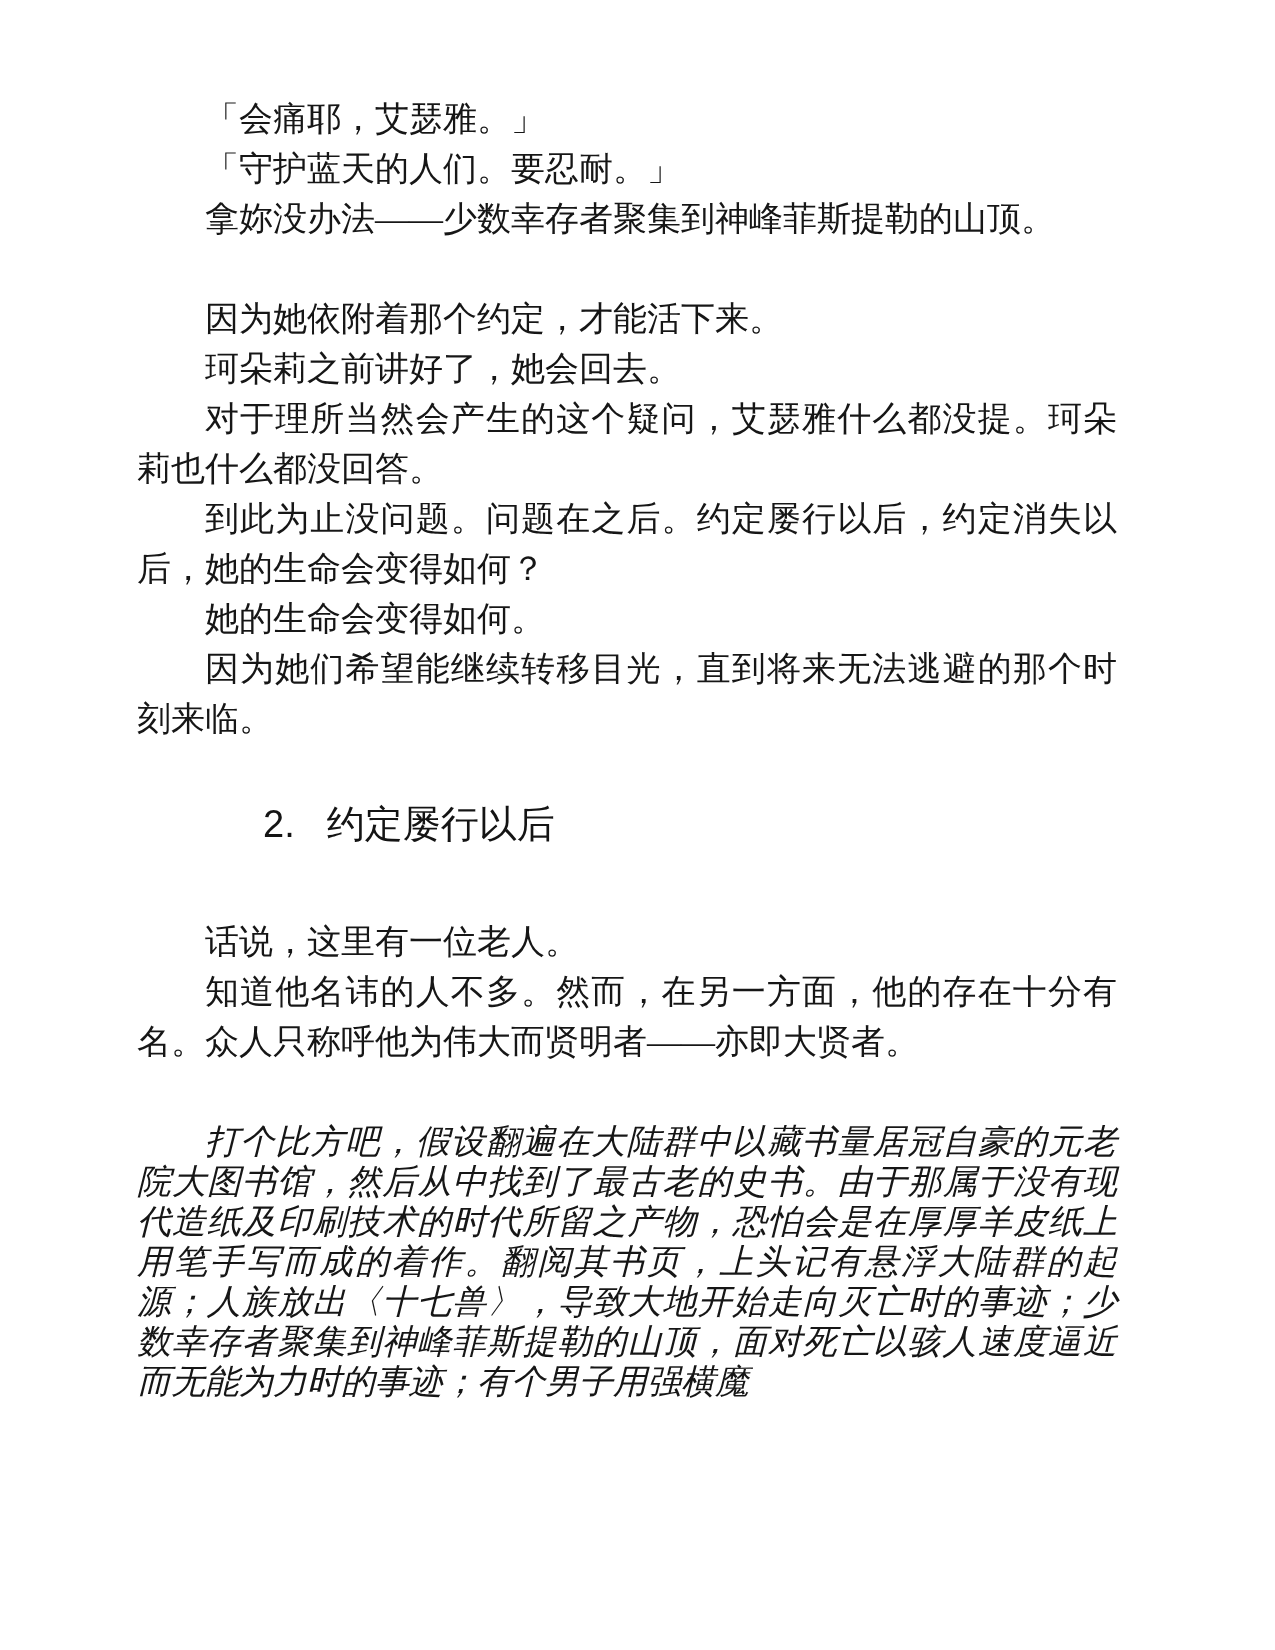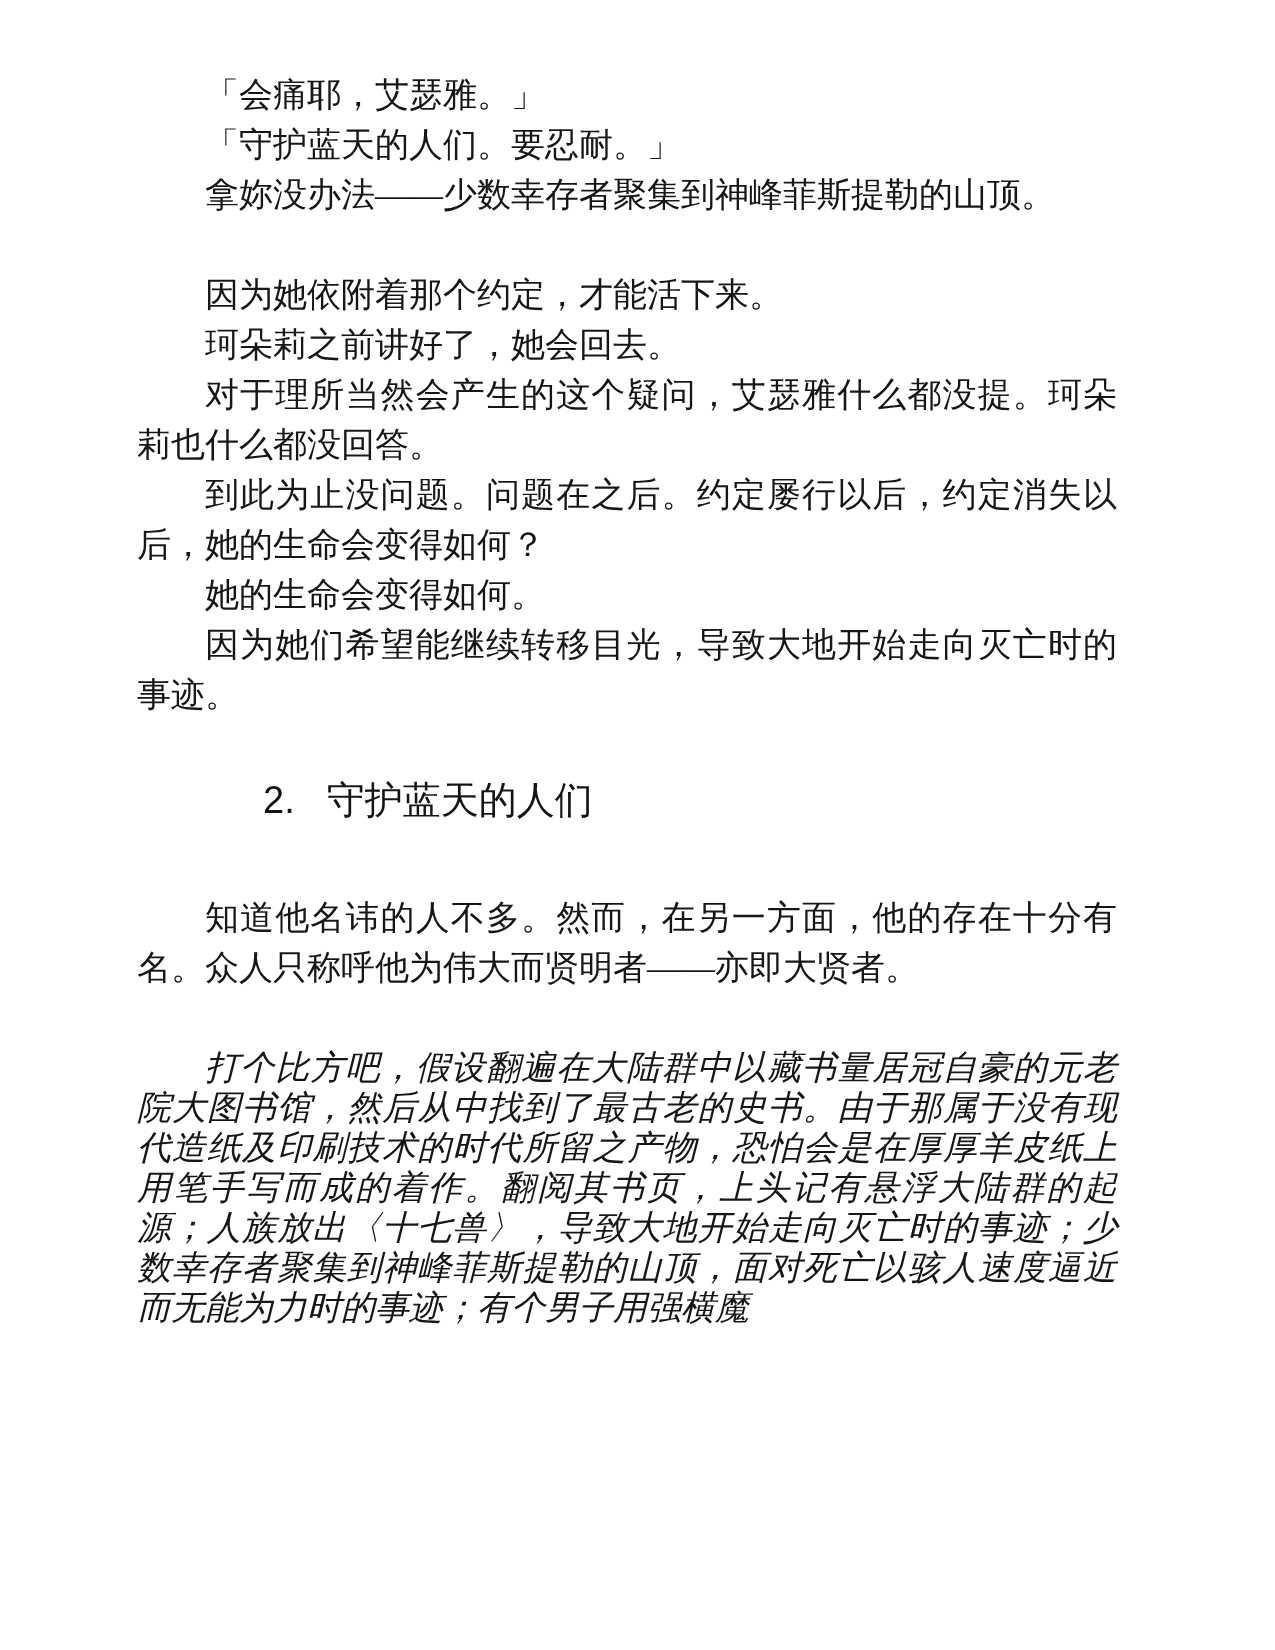--- a/index.html
+++ b/index.html
@@ -11,21 +11,21 @@
     height: 1650px;
     background: #ffffff;
     overflow: hidden;
     color: #161616;
     font-family: "Liberation Serif", "DejaVu Serif", serif;
   }
 
   .content {
     box-sizing: border-box;
     width: 1275px;
-    padding: 70px 158px 0 137px;
+    padding: 94px 158px 0 137px;
   }
 
   .content p {
     margin: 0;
     font-size: 34px;
     line-height: 50px;
     text-align: justify;
     text-indent: 68px; 
     letter-spacing: 0;
   }
@@ -61,27 +61,28 @@
     <p>「守护蓝天的人们。要忍耐。」</p>
     <p>拿妳没办法——少数幸存者聚集到神峰菲斯提勒的山顶。</p>
 
     <div class="scene-gap"></div>
 
     <p>因为她依附着那个约定，才能活下来。</p>
     <p>珂朵莉之前讲好了，她会回去。</p>
     <p>对于理所当然会产生的这个疑问，艾瑟雅什么都没提。珂朵莉也什么都没回答。</p>
     <p>到此为止没问题。问题在之后。约定屡行以后，约定消失以后，她的生命会变得如何？</p>
     <p>她的生命会变得如何。</p>
-    <p>因为她们希望能继续转移目光，导致大地开始走向灭亡时的事迹。</p>
+    <p>因为她们希望能继续转移目光，直到将来无法逃避的那个时刻来临。</p>
 
     <h2 class="heading">
       <span class="num">2.</span>
-      <span>守护蓝天的人们</span>
+      <span>约定屡行以后</span>
     </h2>
 
+    <p>话说，这里有一位老人。</p>
     <p>知道他名讳的人不多。然而，在另一方面，他的存在十分有名。众人只称呼他为伟大而贤明者——亦即大贤者。</p>
 
     <div class="scene-gap"></div>
 
     <p class="dense">打个比方吧，假设翻遍在大陆群中以藏书量居冠自豪的元老院大图书馆，然后从中找到了最古老的史书。由于那属于没有现代造纸及印刷技术的时代所留之产物，恐怕会是在厚厚羊皮纸上用笔手写而成的着作。翻阅其书页，上头记有悬浮大陆群的起源；人族放出〈十七兽〉，导致大地开始走向灭亡时的事迹；少数幸存者聚集到神峰菲斯提勒的山顶，面对死亡以骇人速度逼近而无能为力时的事迹；有个男子用强横魔</p>
 
   </div>
 </div>
 
 </body></html>

